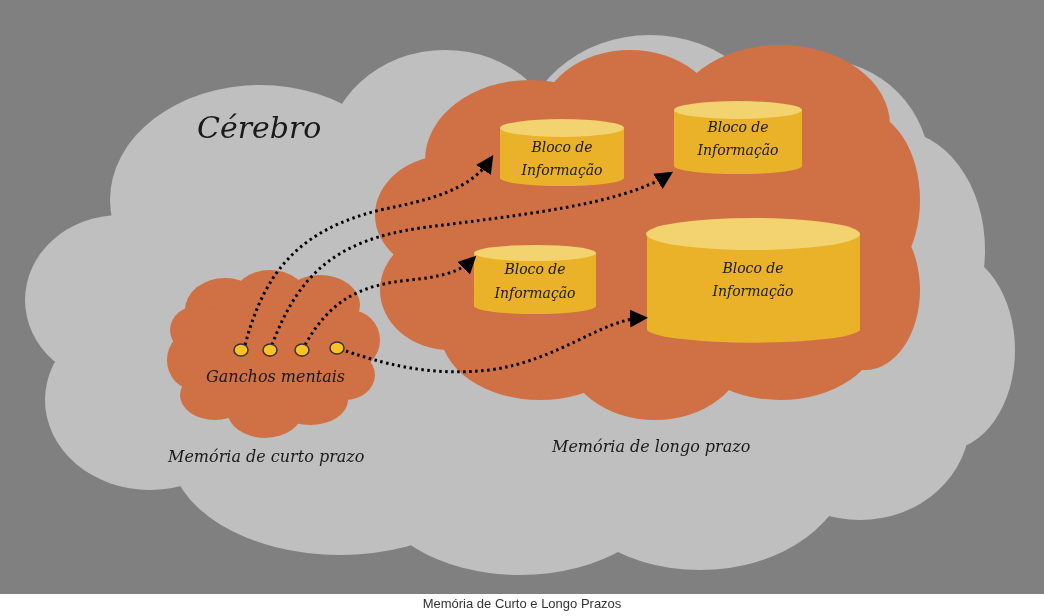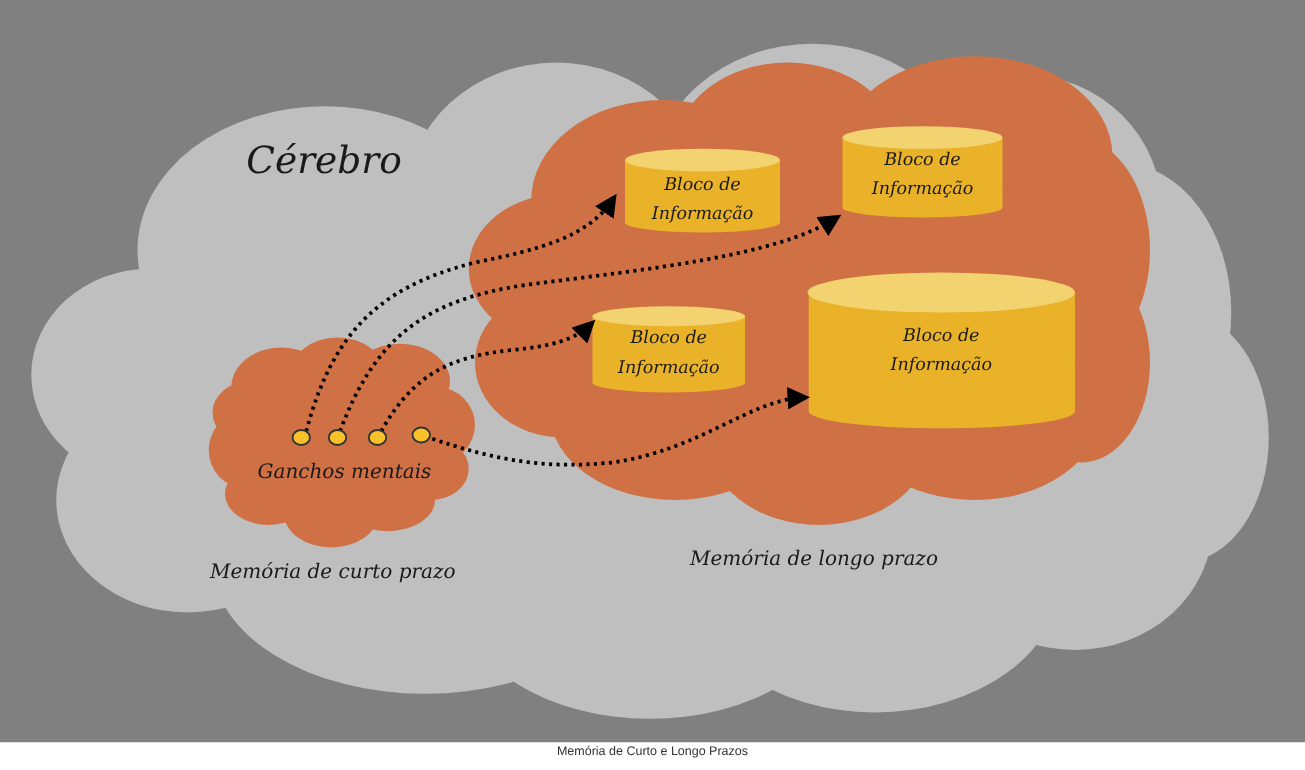--- a/index.html
+++ b/index.html
@@ -2,21 +2,21 @@
 <html><head>
   <meta charset="utf-8">
   <style>
     html, body { margin: 0; padding: 0; background: #ffffff; }
     body { width: 1044px; height: 616px; position: relative; overflow: hidden; font-family: "DejaVu Sans", sans-serif; }
     .figure { position: absolute; left: 0; top: 0; width: 1044px; height: 594px; }
     .figure svg { display: block; }
     .hand { font-family: "DejaVu Serif", serif; font-style: italic; fill: #1a1a1a; }
     .caption {
       position: absolute; left: 0; top: 596px; width: 1044px; text-align: center;
-      font-family: "Liberation Sans", sans-serif; font-size: 10px; color: #333333;
+      font-family: "Liberation Sans", sans-serif; font-size: 13px; color: #333333;
     }
   </style>
 </head>
 <body>
 
 <div class="figure">
 <svg width="1044" height="594" viewBox="0 0 1044 594" xmlns="http://www.w3.org/2000/svg">
   <defs>
     <marker id="arrowhead" markerWidth="6" markerHeight="6" refX="4" refY="3" orient="auto" markerUnits="strokeWidth">
       <path d="M0,0 L6,3 L0,6 Z" fill="#000"></path>

